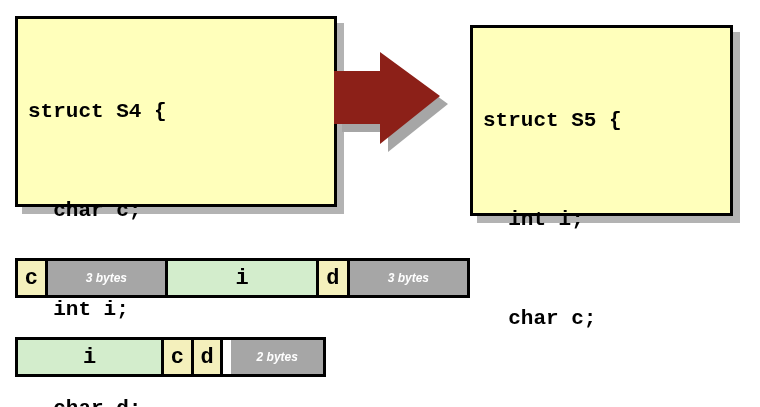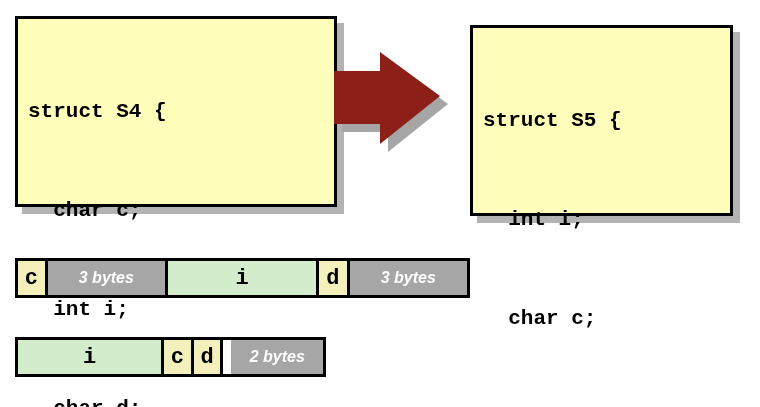--- a/index.html
+++ b/index.html
@@ -73,21 +73,21 @@
   }
   .mem-cell.field.wide {
     background: #d3edcc;
   }
   .mem-cell.padding {
     background: #a6a6a6;
     color: #ffffff;
     font-family: "Liberation Sans", sans-serif;
     font-weight: bold;
     font-style: italic;
-    font-size: 16px;
+    font-size: 12px;
   }
 </style>
 </head>
 <body>
 
 <div class="code-box" id="code-box-left">
   <span class="code-line">struct S4 {</span>
   <span class="code-line">  char c;</span>
   <span class="code-line">  int i;</span>
   <span class="code-line">  char d;</span>

